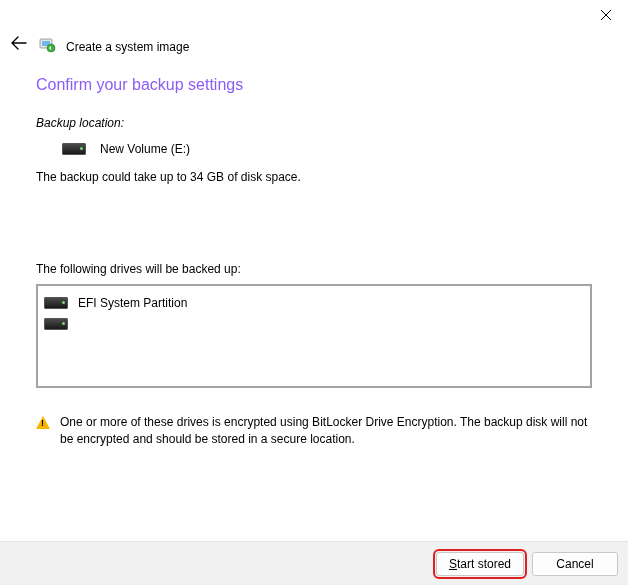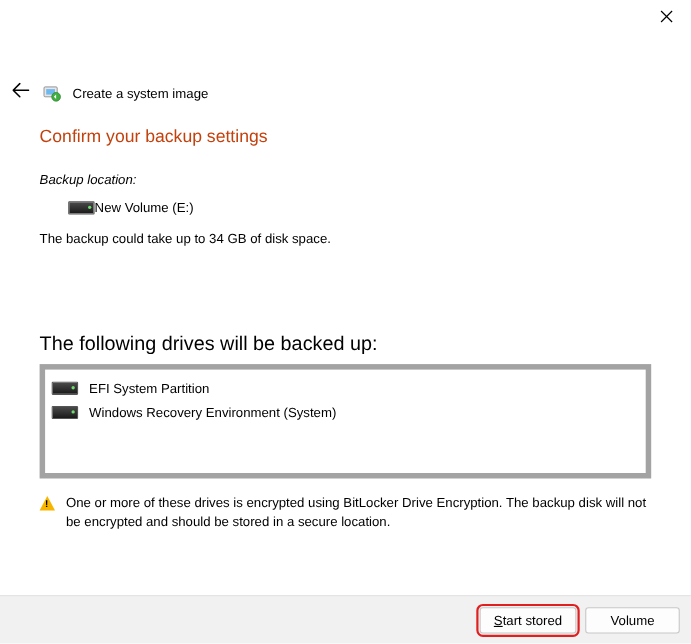--- a/index.html
+++ b/index.html
@@ -24,55 +24,54 @@
     height: 30px;
     display: flex;
     align-items: center;
     justify-content: center;
     font-size: 14px;
     color: #000;
     cursor: default;
   }
   .header-row {
     display: flex;
-    align-items: center;
+    align-items: flex-end;
     gap: 10px;
     padding: 0 10px 6px 10px;
-    margin-top: 39px;
   }
   .back-arrow {
     width: 18px;
     text-align: center;
     font-size: 16px;
     color: #000;
     cursor: default;
   }
   .app-icon svg { display: block; }
   .header-title {
     font-size: 12px;
     color: #000;
   }
   .content {
     padding: 16px 36px 0 36px;
   }
   .page-heading {
-    color: #c2410c;
+    color: #8b5cf6;
     font-size: 16px;
     font-weight: 400;
     margin: 0 0 22px 0;
   }
   .label {
     font-size: 12px;
     margin-bottom: 12px;
     font-style: italic;
   }
   .location-row {
     display: flex;
     align-items: center;
-    gap: 0;
+    gap: 14px;
     margin-left: 26px;
     margin-bottom: 14px;
   }
   .drive-icon {
     width: 22px;
     height: 10px;
     background: linear-gradient(#4a4a4a, #1a1a1a);
     border: 1px solid #555;
     border-radius: 1px;
     position: relative;
@@ -85,25 +84,25 @@
     width: 3px;
     height: 3px;
     background: #6fdc6f;
     border-radius: 50%;
   }
   .space-note {
     font-size: 12px;
     margin-bottom: 78px;
   }
   .list-label {
-    font-size: 18px;
+    font-size: 12px;
     margin-bottom: 8px;
   }
   .drive-listbox {
-    border: 5px solid #a3a3a3;
+    border: 2px solid #a3a3a3;
     padding: 6px 4px;
     height: 104px;
     box-sizing: border-box;
   }
   .drive-item {
     display: flex;
     align-items: center;
     gap: 10px;
     padding: 4px 2px;
     font-size: 12px;
@@ -122,21 +121,21 @@
   .win-badge span {
     background: #1f7be0;
   }
   .drive-row-iconwrap {
     display: flex;
     align-items: flex-end;
   }
   .warning-row {
     display: flex;
     gap: 10px;
-    margin-top: 14px;
+    margin-top: 26px;
     font-size: 12px;
     line-height: 1.45;
   }
   .warn-icon {
     width: 0;
     height: 0;
     border-left: 7px solid transparent;
     border-right: 7px solid transparent;
     border-bottom: 13px solid #f7b500;
     position: relative;
@@ -236,29 +235,28 @@
     <div class="drive-item">
       <div class="drive-row-iconwrap">
         <div class="drive-icon"></div>
       </div>
       <div>EFI System Partition</div>
     </div>
     <div class="drive-item">
       <div class="drive-row-iconwrap">
         <div class="drive-icon"></div>
       </div>
-      <div>Windows Recovery Environment (System)</div>
     </div>
   </div>
 
   <div class="warning-row">
     <div class="warn-icon"></div>
     <div>One or more of these drives is encrypted using BitLocker Drive Encryption. The backup disk will not be encrypted and should be stored in a secure location.</div>
   </div>
 </div>
 
 <div class="footer">
   <button class="btn primary-highlight">
       <span class="mnemonic">S</span>
       <span>tart stored</span>
     </button>
-  <button class="btn">Volume</button>
+  <button class="btn">Cancel</button>
 </div>
 
 </body></html>

